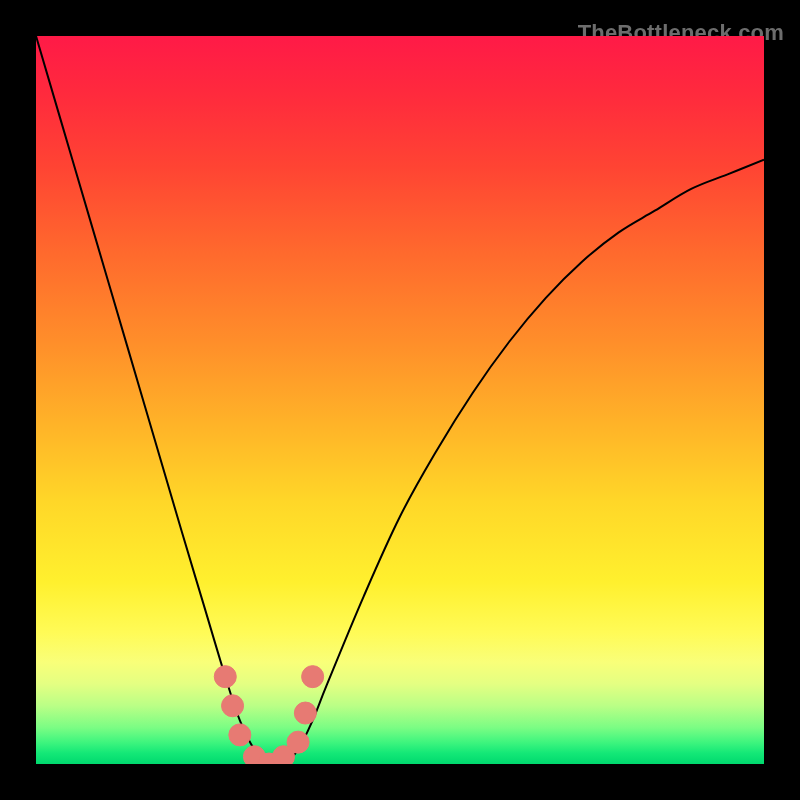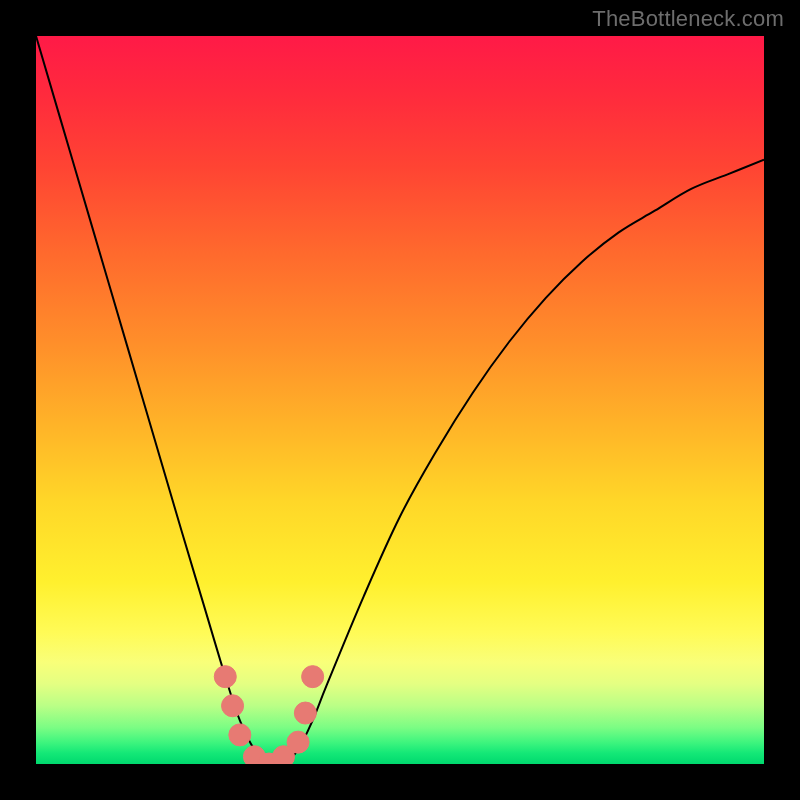--- a/index.html
+++ b/index.html
@@ -41,25 +41,25 @@
       #e4ff82 89%,
       #baff86 92%,
       #7bfd84 95%,
       #3ff57e 97%,
       #14e877 98.5%,
       #00d96e 100%
     );
   }
   .watermark {
     position: absolute;
-    top: 6px;
+    top: 20px;
     right: 16px;
     color: #6d6d6d;
     font-size: 22px;
-    font-weight: 400;
+    font-weight: 700;
     letter-spacing: 0.2px;
     user-select: none;
   }
   svg.curve {
     position: absolute;
     left: 0;
     top: 0;
     width: 728px;
     height: 728px;
     pointer-events: none;

